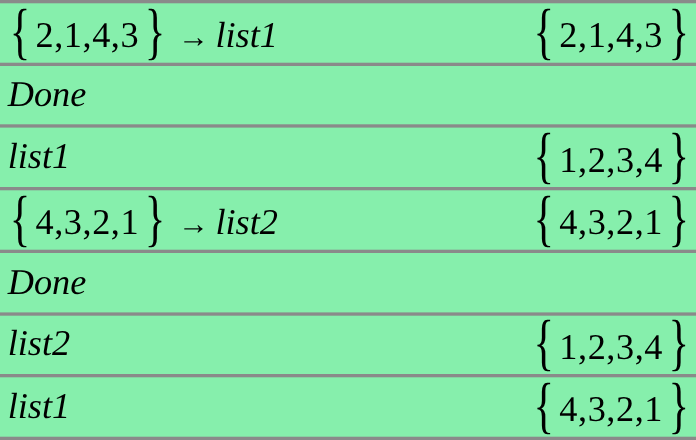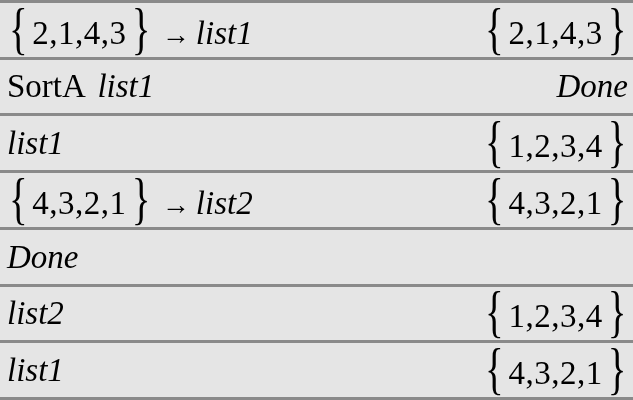--- a/index.html
+++ b/index.html
@@ -5,21 +5,21 @@
   html, body {
     margin: 0;
     padding: 0;
     background: #ffffff;
   }
   .screen {
     position: relative;
     width: 633px;
     height: 400px;
     box-sizing: border-box;
-    background: #e5e5e5;
+    background: #86efac;
     border-top: 3px solid #8a8a8a;
     display: flex;
     flex-direction: column;
     font-family: "Liberation Serif", "DejaVu Serif", serif;
     color: #000000;
     overflow: hidden;
   }
   .row {
     flex: 1 1 0;
     display: flex;
@@ -63,21 +63,20 @@
 </style>
 </head>
 <body>
 
 <div class="screen">
     <div class="row">
       <span class="expr input"><span class="seg-lbrace">{</span><span class="seg-plain">2,1,4,3</span><span class="seg-rbrace">}</span><span class="seg-arrow">→</span><span class="seg-variable">list1</span></span>
       <span class="expr result"><span class="seg-lbrace">{</span><span class="seg-plain">2,1,4,3</span><span class="seg-rbrace">}</span></span>
     </div>
     <div class="row">
-      <span class="expr input"><span class="seg-command">SortA</span><span class="seg-variable">list1</span></span>
       <span class="expr result"><span class="seg-done">Done</span></span>
     </div>
     <div class="row">
       <span class="expr input"><span class="seg-variable">list1</span></span>
       <span class="expr result"><span class="seg-lbrace">{</span><span class="seg-plain">1,2,3,4</span><span class="seg-rbrace">}</span></span>
     </div>
     <div class="row">
       <span class="expr input"><span class="seg-lbrace">{</span><span class="seg-plain">4,3,2,1</span><span class="seg-rbrace">}</span><span class="seg-arrow">→</span><span class="seg-variable">list2</span></span>
       <span class="expr result"><span class="seg-lbrace">{</span><span class="seg-plain">4,3,2,1</span><span class="seg-rbrace">}</span></span>
     </div>

